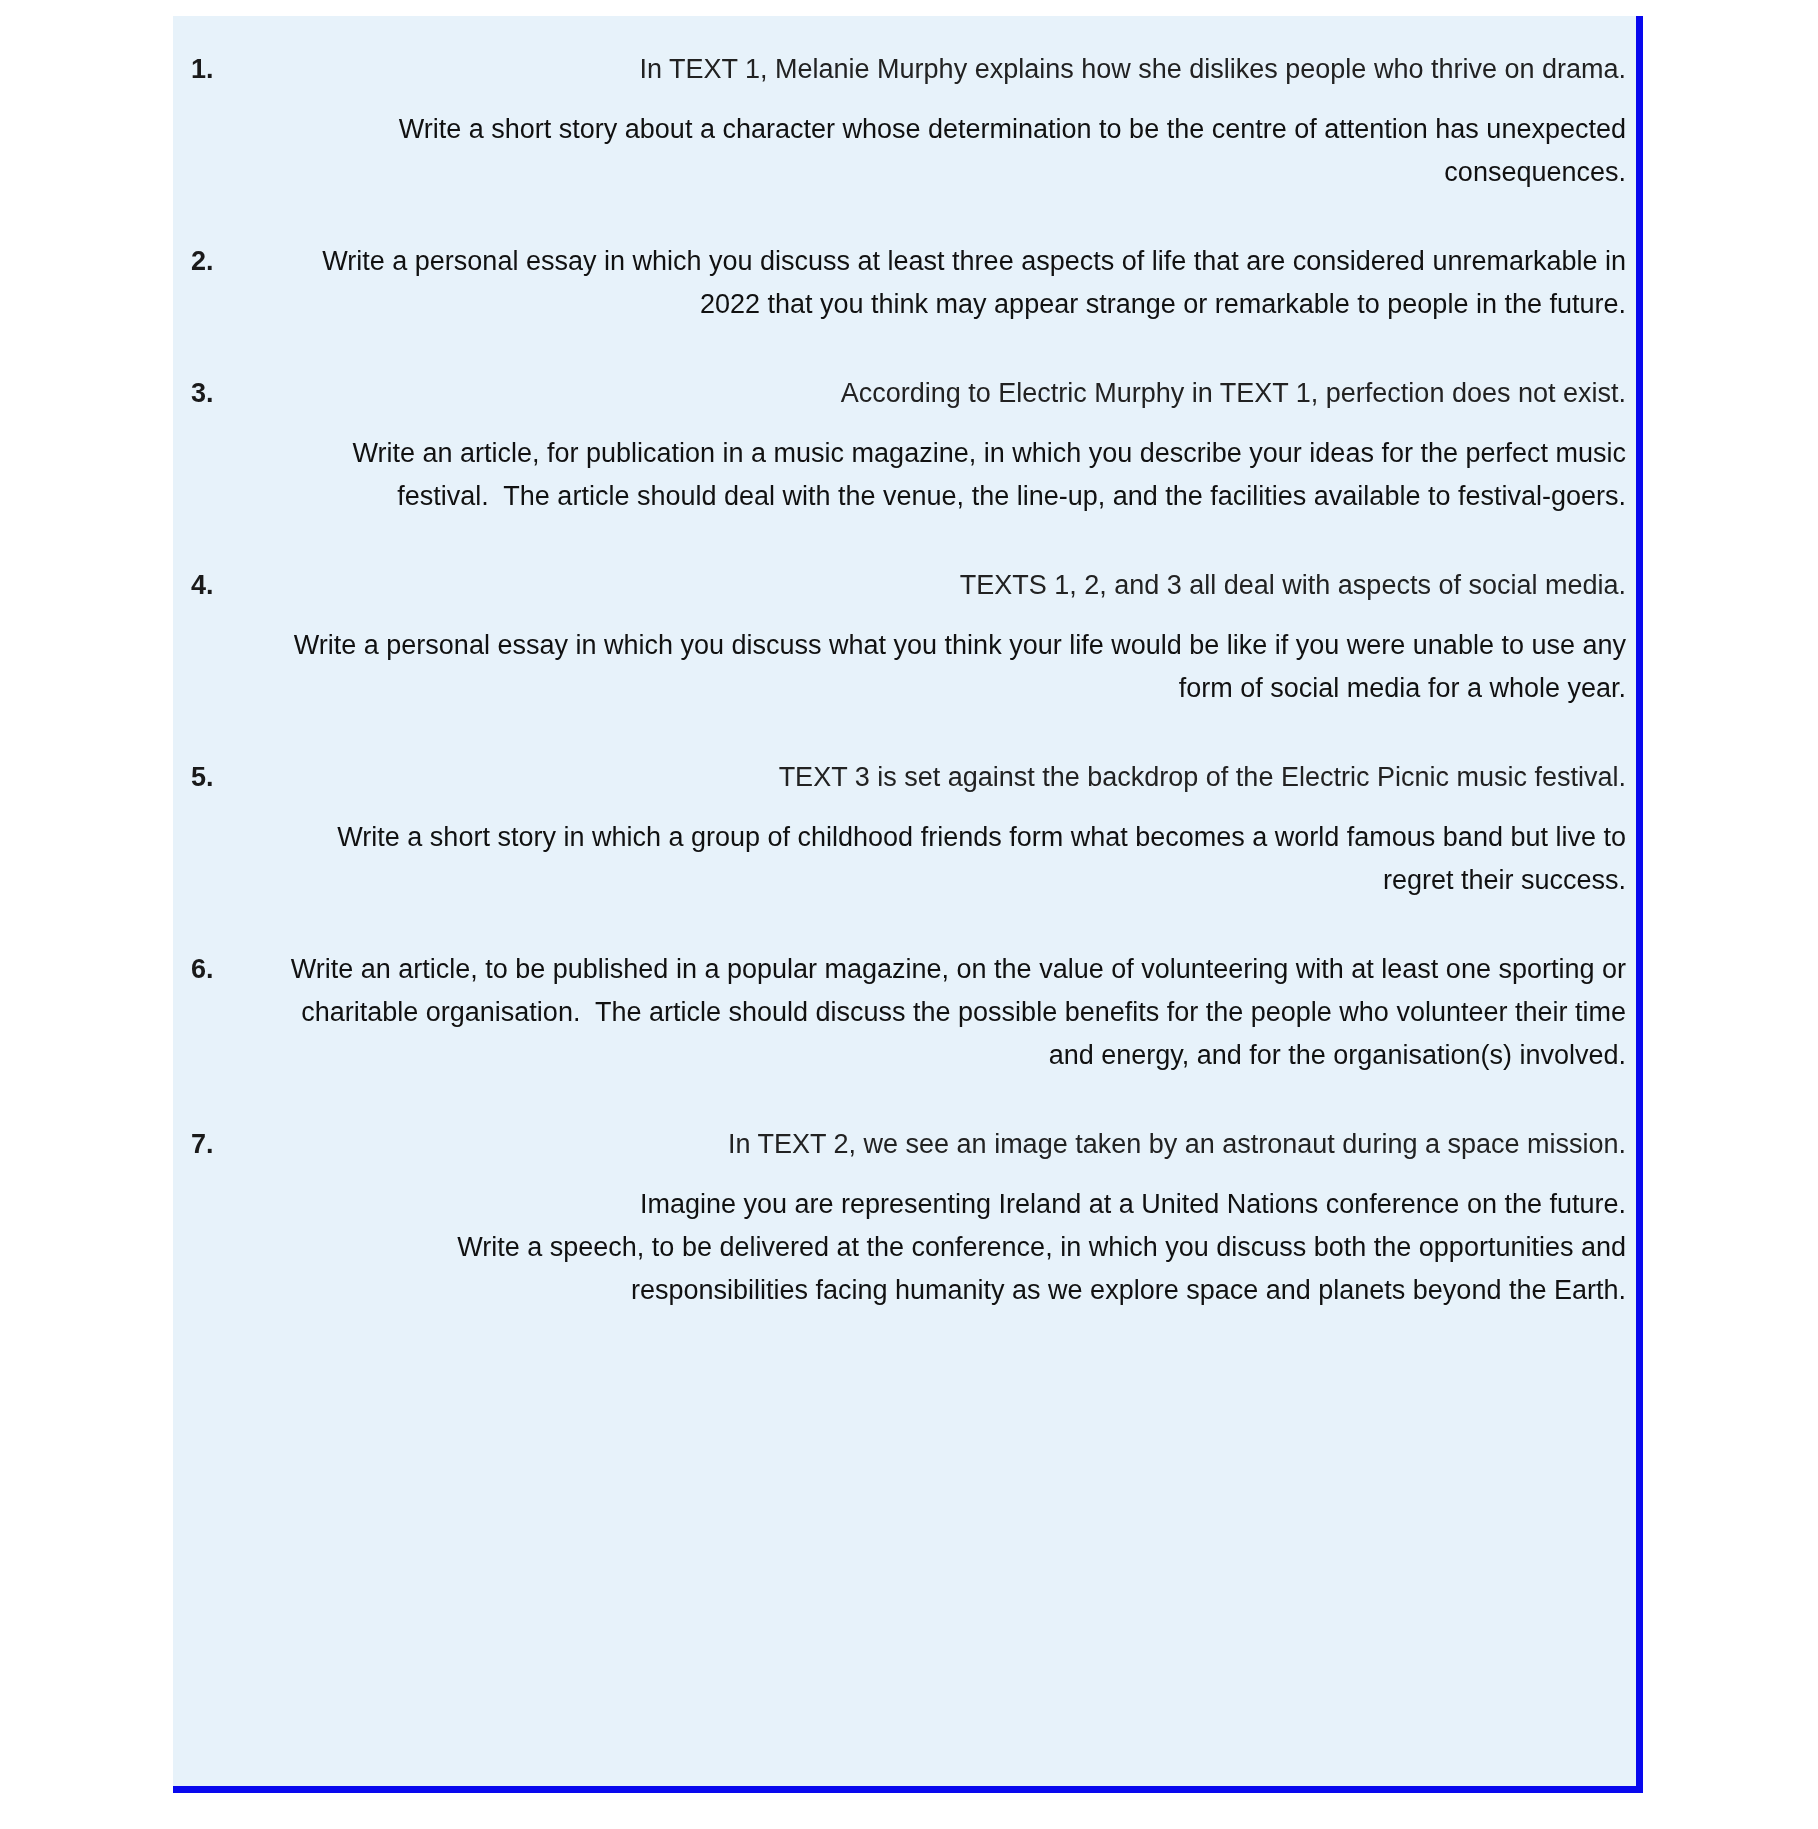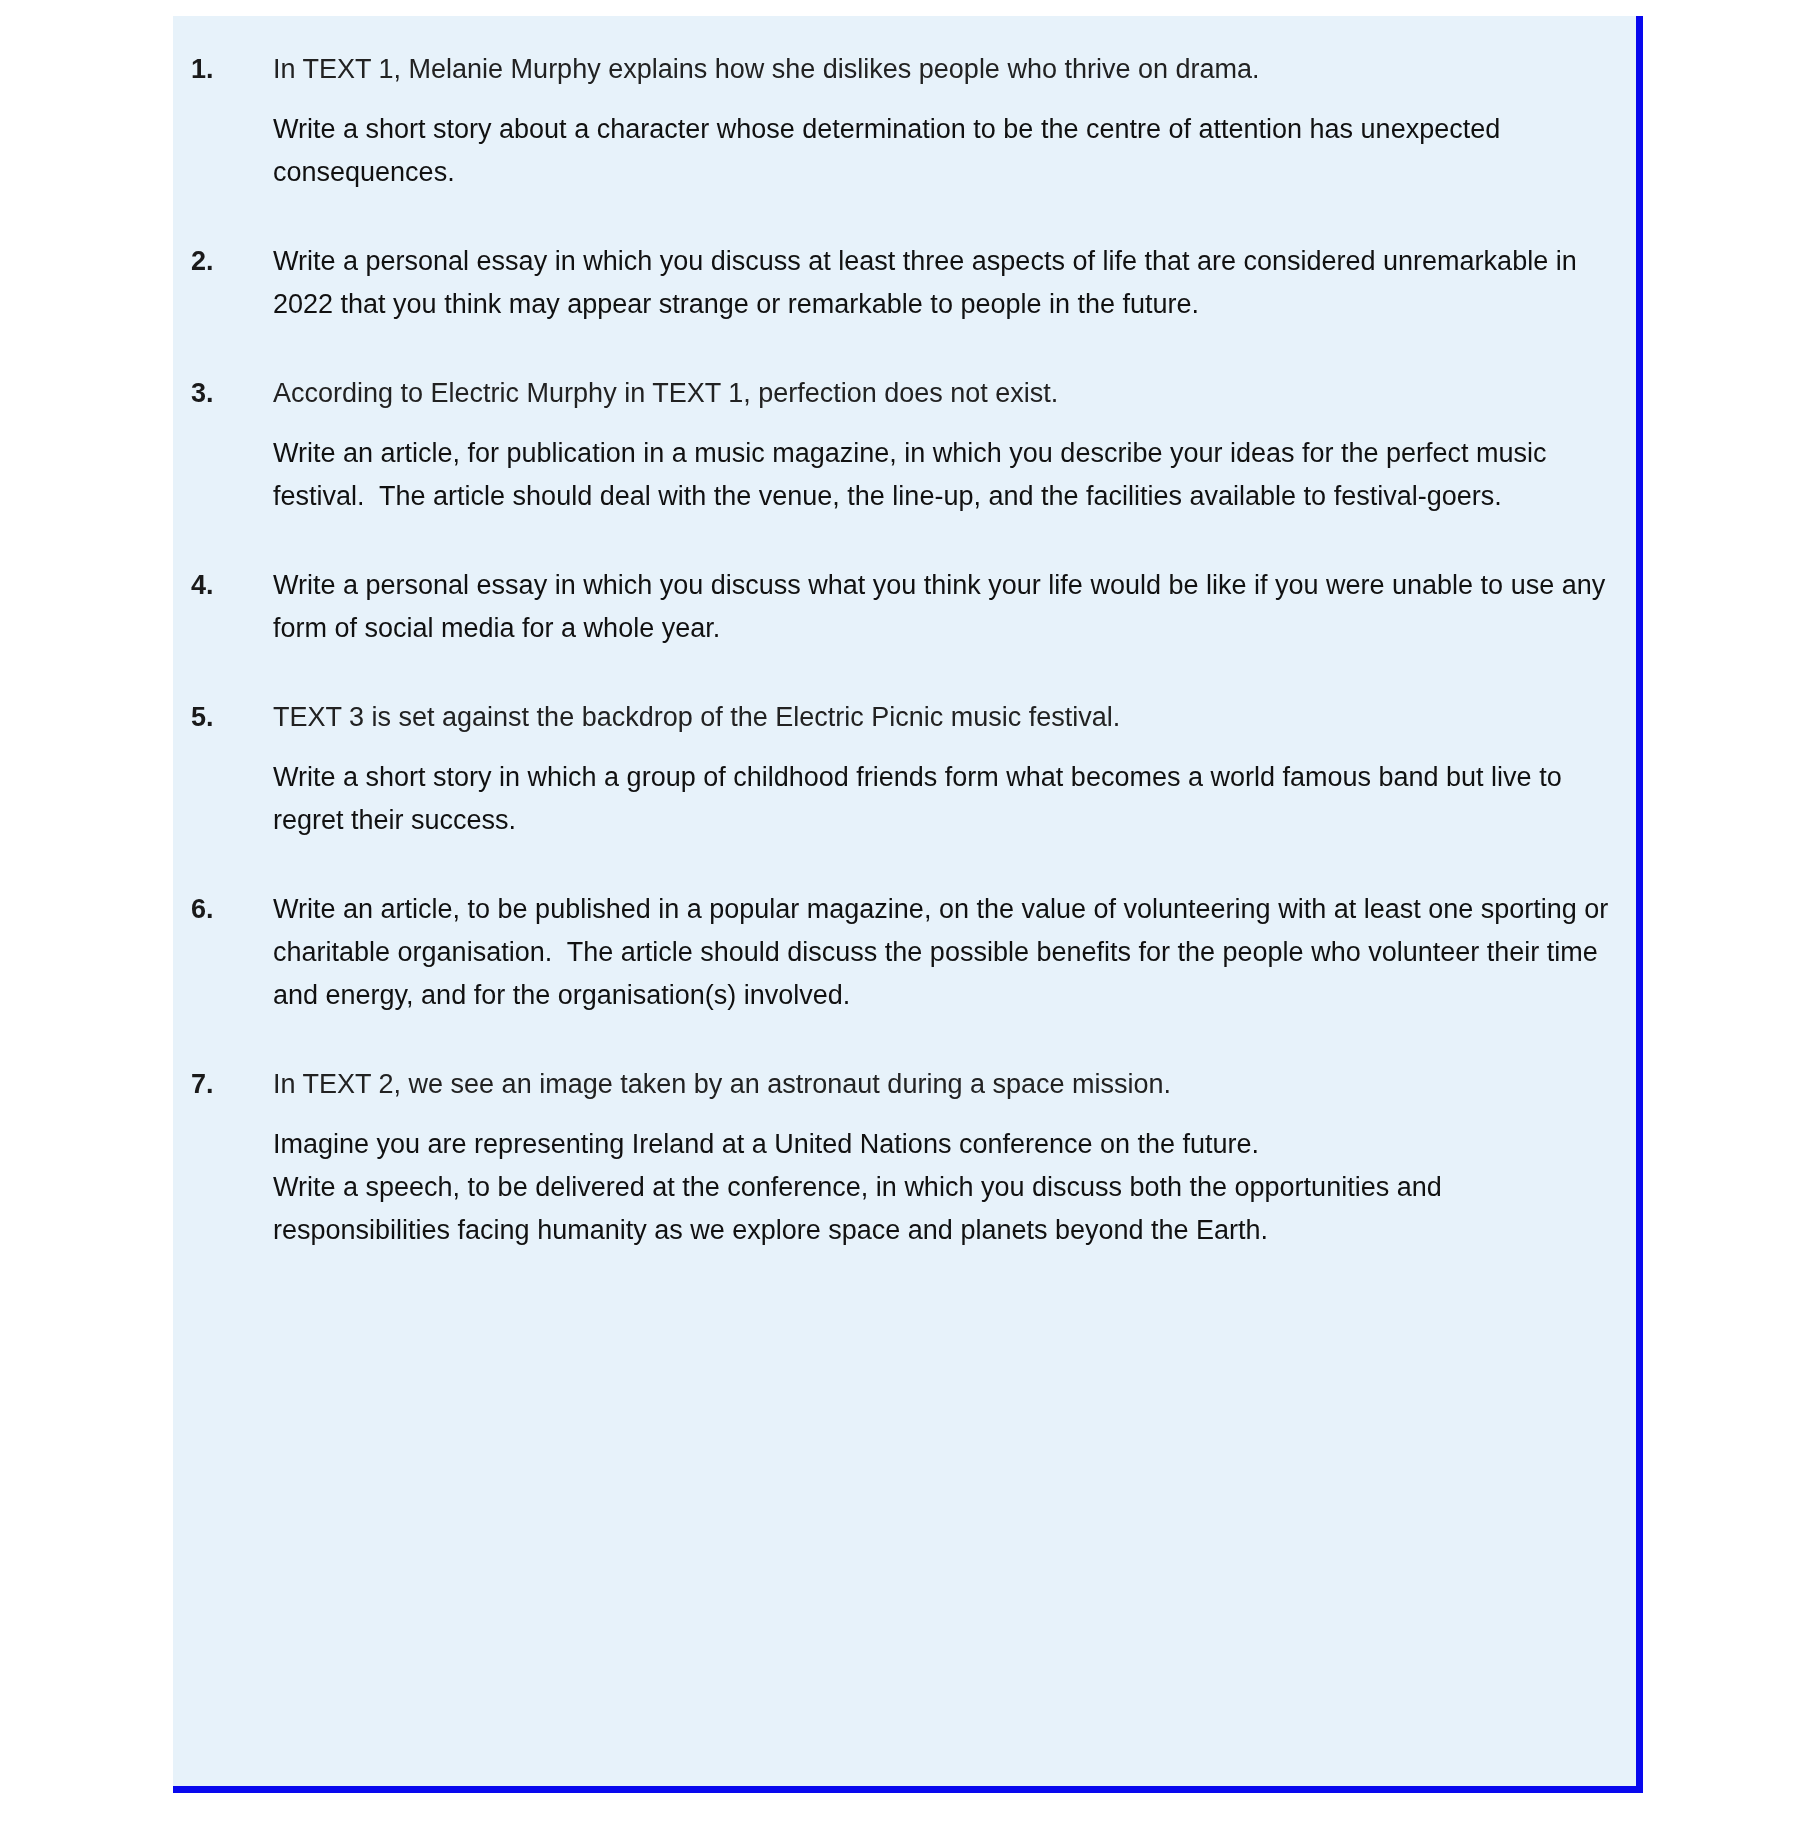--- a/index.html
+++ b/index.html
@@ -40,20 +40,21 @@
     padding-left: 18px;
     font-weight: 700;
   }
   .qbody {
     flex: 1 1 auto;
     padding-right: 10px;
     min-width: 0;
   }
   .qbody p {
     margin: 0;
+    text-align: right;
   }
   .intro {
     font-weight: 400;
     color: #222222;
     margin-bottom: 17px !important;
   }
   .task {
     font-weight: 400;
     color: #111111;
     white-space: pre-wrap;
@@ -84,20 +85,21 @@
       <div class="qnum">3.</div>
       <div class="qbody">
         <p class="intro">According to Electric Murphy in TEXT 1, perfection does not exist.</p>
         <p class="task">Write an article, for publication in a music magazine, in which you describe your ideas for the perfect music festival.  The article should deal with the venue, the line-up, and the facilities available to festival-goers.</p>
       </div>
     </section>
 
     <section class="question">
       <div class="qnum">4.</div>
       <div class="qbody">
+        <p class="intro">TEXTS 1, 2, and 3 all deal with aspects of social media.</p>
         <p class="task">Write a personal essay in which you discuss what you think your life would be like if you were unable to use any form of social media for a whole year.</p>
       </div>
     </section>
 
     <section class="question">
       <div class="qnum">5.</div>
       <div class="qbody">
         <p class="intro">TEXT 3 is set against the backdrop of the Electric Picnic music festival.</p>
         <p class="task">Write a short story in which a group of childhood friends form what becomes a world famous band but live to regret their success.</p>
       </div>

